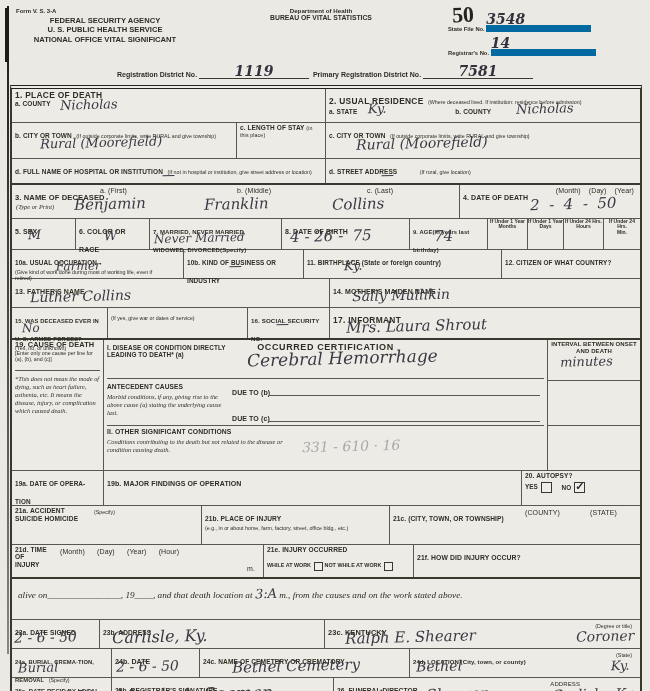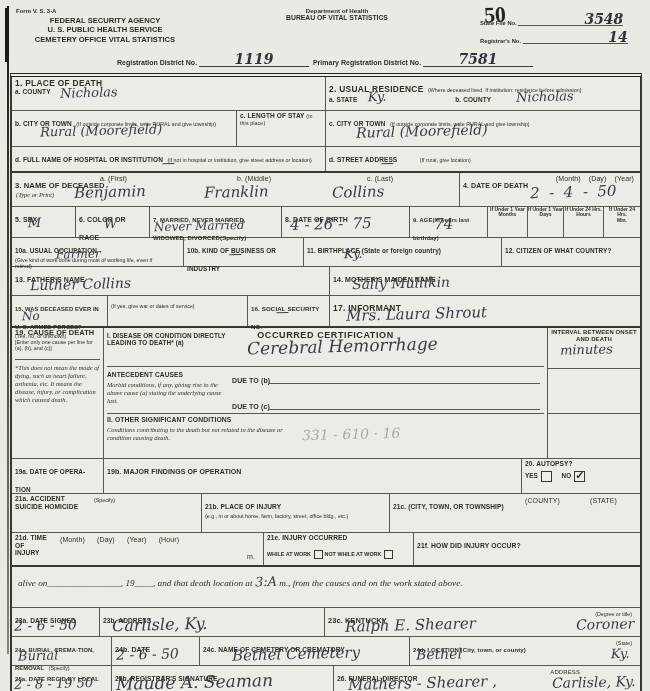--- a/index.html
+++ b/index.html
@@ -1,33 +1,33 @@
 <!DOCTYPE html>
 <html><head>
 <meta charset="utf-8">
 <style>
   html,body{margin:0;padding:0}
   .sheet{position:relative;width:650px;height:691px;background:#ebe9e3;font-family:"Liberation Sans",sans-serif;color:#2e2d24;overflow:hidden}
   .bind-line{position:absolute;left:7px;top:6px;width:2px;height:648px;background:linear-gradient(#1c1b16,#55534a 60%,#8a887e)}
   .bind-tick{position:absolute;left:5px;top:8px;width:4px;height:54px;background:#1c1b16}
 
   
-  .hdr{display:flex;padding:6px 0 0 16px}
+  .hdr{display:flex;padding:6px 32px 0 16px}
   .hdr-left{width:178px;padding-top:2px}
   .formno{font-size:6px;font-weight:700}
   .agency{font-size:7.6px;font-weight:700;line-height:1.25;text-align:center;margin-top:2px}
   .hdr-center{flex:1;text-align:center}
   .title{font-size:15px;font-weight:700;letter-spacing:1px}
   .dept{font-size:6.2px;font-weight:700;margin-top:1px}
   .bureau{font-size:6.8px;font-weight:700}
   .certtitle{font-size:11px;font-weight:700;letter-spacing:2px;margin-top:3px}
   .hdr-right{width:170px;position:relative;padding-top:2px}
   .stamp{position:absolute;left:4px;top:-4px;font-family:"Liberation Serif",serif;font-size:22px;font-weight:700;color:#24231d;transform:rotate(-3deg)}
   .fileline{position:relative;font-size:5.8px;font-weight:700;margin-top:6px}
-  .fileline .u{display:inline-block;border-bottom:1px solid #0369a1;min-width:105px;text-align:right;vertical-align:bottom}
+  .fileline .u{display:inline-block;border-bottom:7px solid #0369a1;min-width:105px;text-align:left;vertical-align:bottom}
   .fv{font-family:"DejaVu Serif",serif;font-style:italic;font-size:14px;color:#33323c;line-height:.8}
   .regline{text-align:center;font-size:7px;font-weight:700;margin-top:10px}
   .regline .u{display:inline-block;border-bottom:1px solid #3c3b33;min-width:110px;text-align:center;vertical-align:bottom}
 
   
   .form{margin:6px 8px 0 10px;border:2px solid #3a382d;border-top:4px double #25241c;background:#edebe5}
   .row{display:flex;border-bottom:1px solid #5a584e}
   .row:last-child{border-bottom:none}
   .hb{border-bottom:2px solid #3a382d}
   .c{position:relative;border-right:1px solid #5a584e;padding:1px 3px;box-sizing:border-box}
@@ -51,21 +51,21 @@
 <div class="sheet">
   <div class="bind-line"></div>
   <div class="bind-tick"></div>
 
   <div class="hdr">
     <div class="hdr-left">
       <div class="formno">Form V. S. 3-A</div>
       <div class="agency">
         <div>FEDERAL SECURITY AGENCY</div>
         <div>U. S. PUBLIC HEALTH SERVICE</div>
-        <div>CEMETERY OFFICE VITAL STATISTICS</div>
+        <div>NATIONAL OFFICE VITAL SIGNIFICANT</div>
       </div>
     </div>
     <div class="hdr-center">
       <div class="dept">Department of Health</div>
       <div class="bureau">BUREAU OF VITAL STATISTICS</div>
     </div>
     <div class="hdr-right">
       <div class="stamp">50</div>
       <div class="fileline"><span>State File No.</span>
         <span class="u"><span class="fv">3548</span></span></div>

